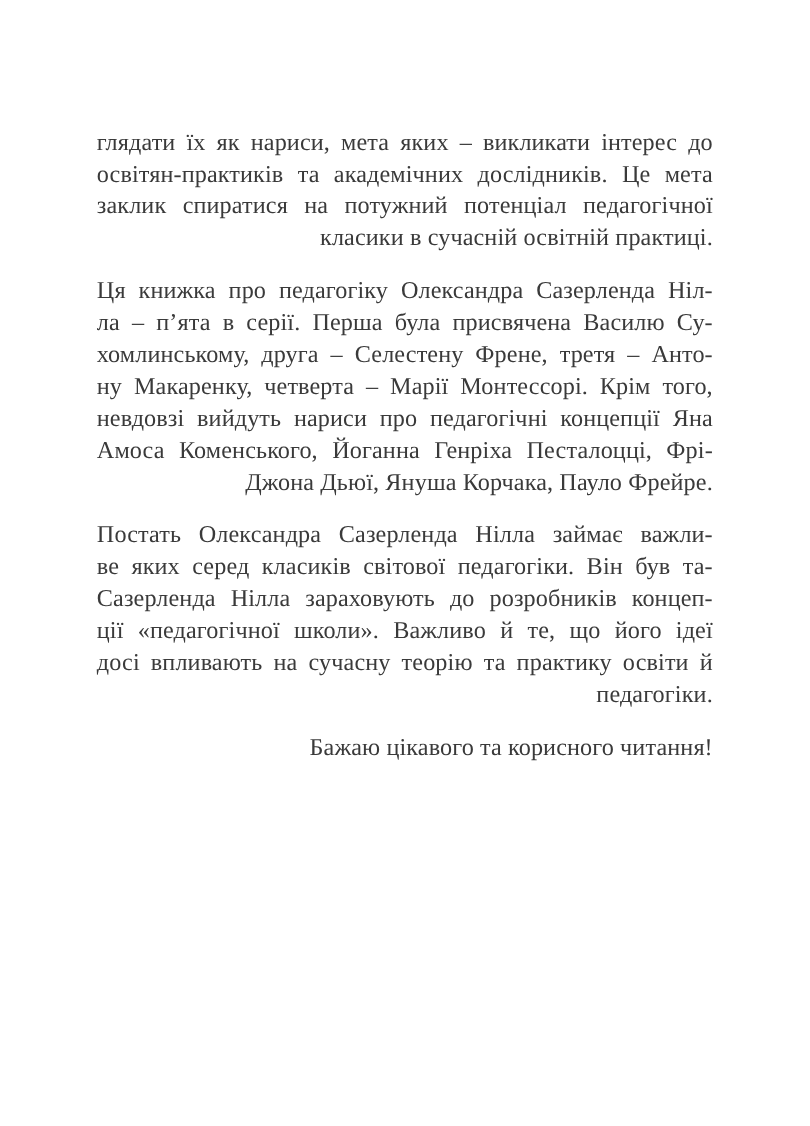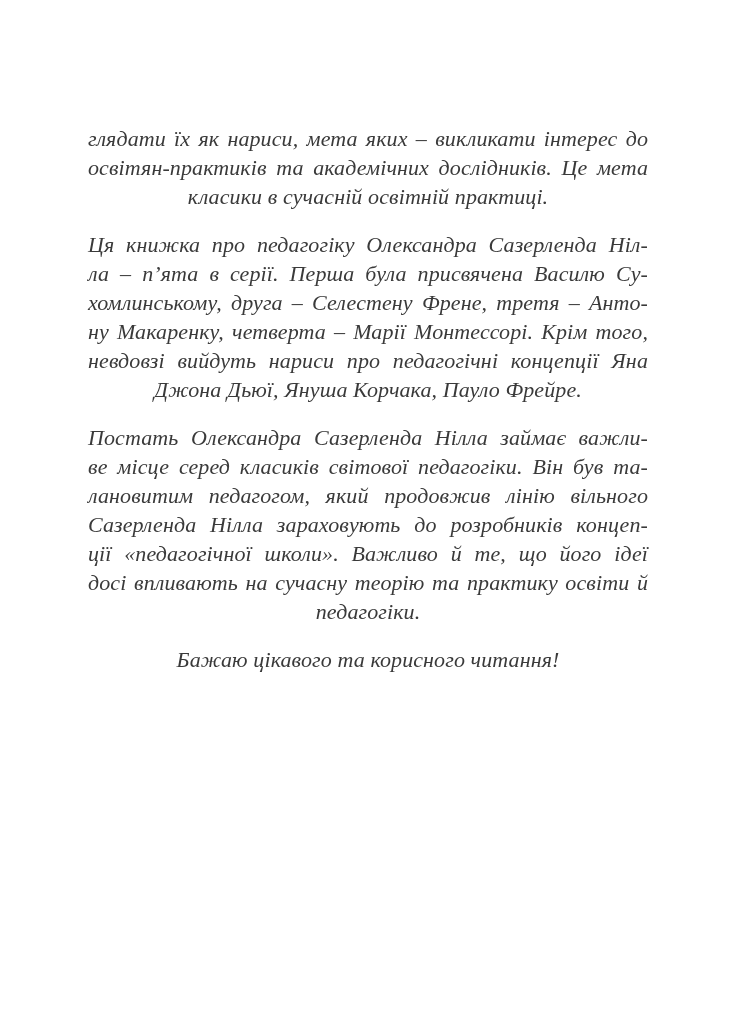--- a/index.html
+++ b/index.html
@@ -25,59 +25,59 @@
     position: absolute;
     left: 88px;
     top: 108px;
     width: 560px;
     color: #3a3a3a;
     font-size: 22px;
     line-height: 29px;
     letter-spacing: 0.1px;
   }
   .paragraph {
-    margin: 16px 0 19px 0;
-    font-style: italic;
+    margin: 6px 0 19px 0;
   }
   .paragraph.bold {
     font-weight: bold;
     color: #303030;
   }
   .line {
     white-space: normal;
-    text-align: center;
+    text-align: right;
   }
   
   .line.fit {
     text-align: justify;
     text-align-last: justify;
   }
 </style>
 </head>
 <body>
 
 <div class="page">
   <div class="page-text">
       <div class="paragraph">
         <div class="line fit">глядати їх як нариси, мета яких – викликати інтерес до</div>
         <div class="line fit">освітян-практиків та академічних дослідників. Це мета</div>
+        <div class="line fit">заклик спиратися на потужний потенціал педагогічної</div>
         <div class="line">класики в сучасній освітній практиці.</div>
       </div>
       <div class="paragraph">
         <div class="line fit">Ця книжка про педагогіку Олександра Сазерленда Ніл-</div>
         <div class="line fit">ла – п’ята  в серії. Перша була присвячена Василю Су-</div>
         <div class="line fit">хомлинському, друга – Селестену Френе, третя – Анто-</div>
         <div class="line fit">ну Макаренку, четверта – Марії Монтессорі. Крім того,</div>
         <div class="line fit">невдовзі вийдуть нариси про педагогічні концепції Яна</div>
+        <div class="line fit">Амоса Коменського, Йоганна Генріха Песталоцці, Фрі-</div>
         <div class="line">Джона Дьюї, Януша Корчака, Пауло Фрейре.</div>
       </div>
       <div class="paragraph">
         <div class="line fit">Постать Олександра Сазерленда Нілла займає важли-</div>
-        <div class="line fit">ве місце серед класиків світової педагогіки. Він був та-</div>
-        <div class="line fit">лановитим педагогом, який продовжив лінію вільного</div>
+        <div class="line fit">ве яких серед класиків світової педагогіки. Він був та-</div>
         <div class="line fit">Сазерленда Нілла зараховують до розробників концеп-</div>
         <div class="line fit">ції «педагогічної школи». Важливо й те, що його ідеї</div>
         <div class="line fit">досі впливають на сучасну теорію та практику освіти й</div>
         <div class="line">педагогіки.</div>
       </div>
       <div class="paragraph">
         <div class="line">Бажаю цікавого та корисного читання!</div>
       </div>
     </div>
 </div>

